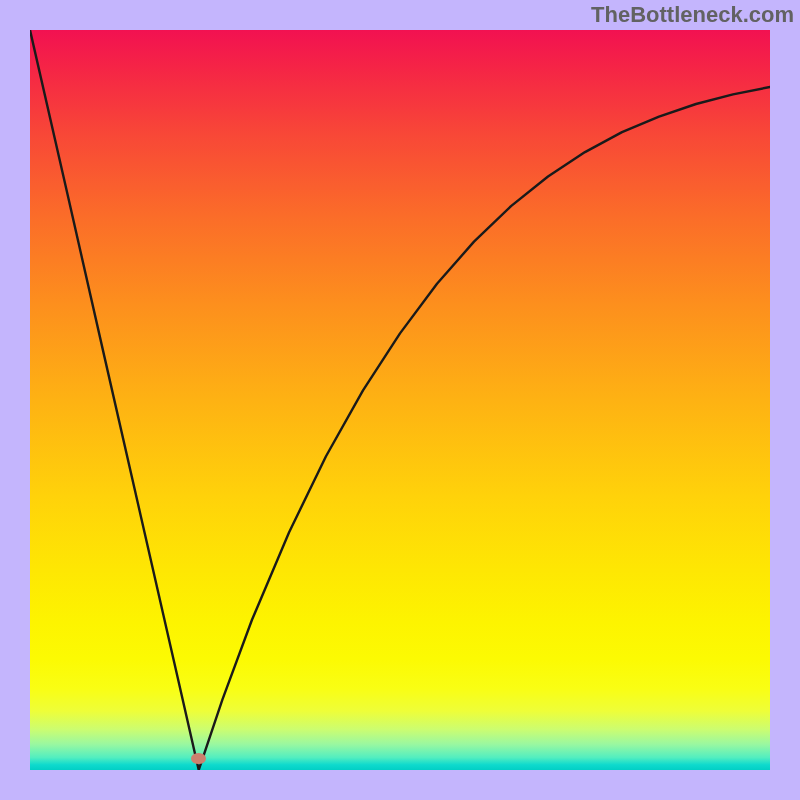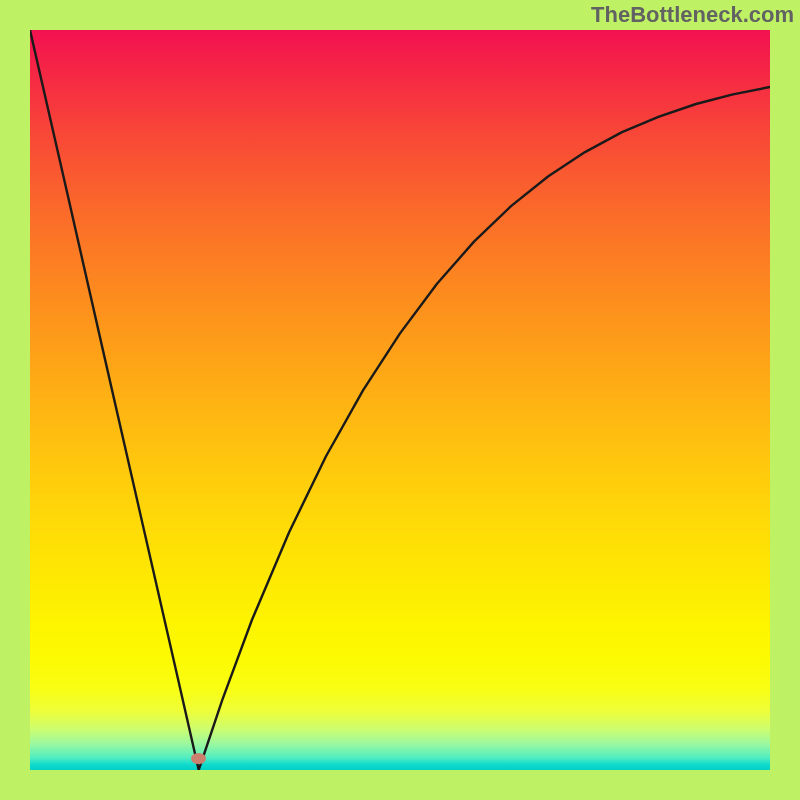--- a/index.html
+++ b/index.html
@@ -8,21 +8,21 @@
     width: 800px;
     height: 800px;
     overflow: hidden;
     background: #000;
     font-family: Arial, Helvetica, sans-serif;
   }
   .frame {
     position: relative;
     width: 800px;
     height: 800px;
-    background: #bef264;
+    background: #c4b5fd;
   }
   .watermark {
     position: absolute;
     top: 2px;
     right: 6px;
     color: #626262;
     font-size: 22px;
     font-weight: 600;
     letter-spacing: 0px;
     z-index: 5;

